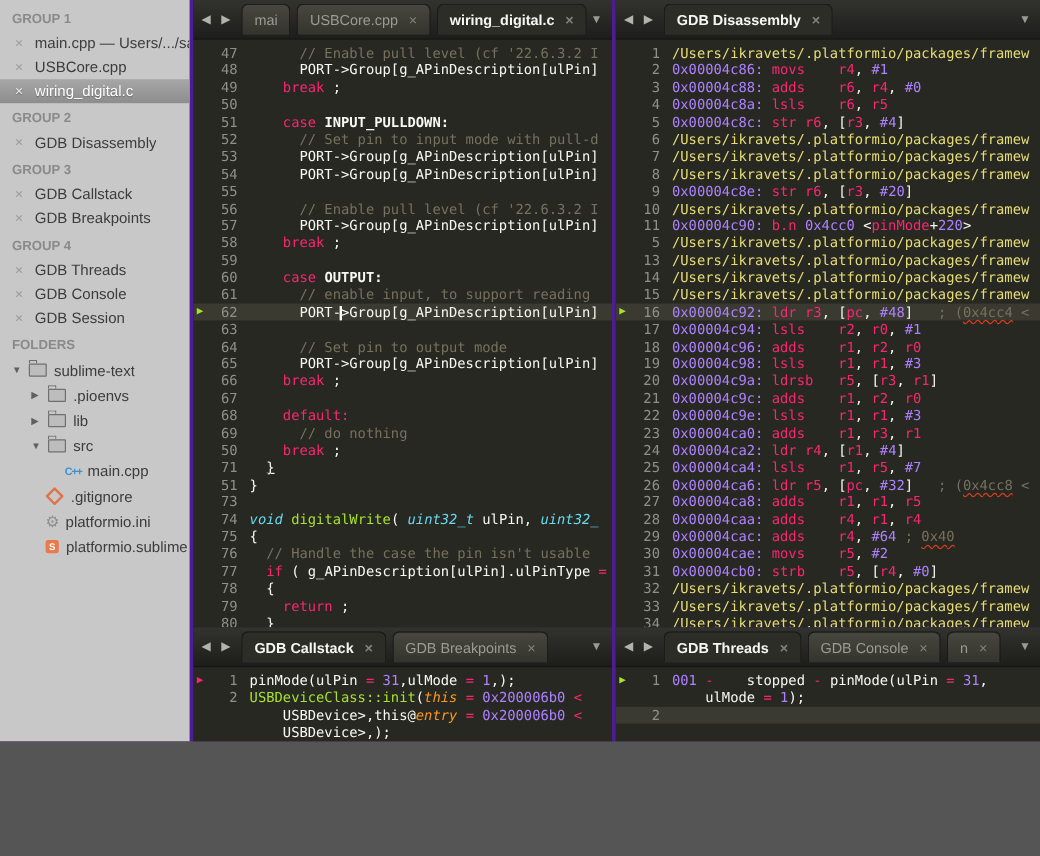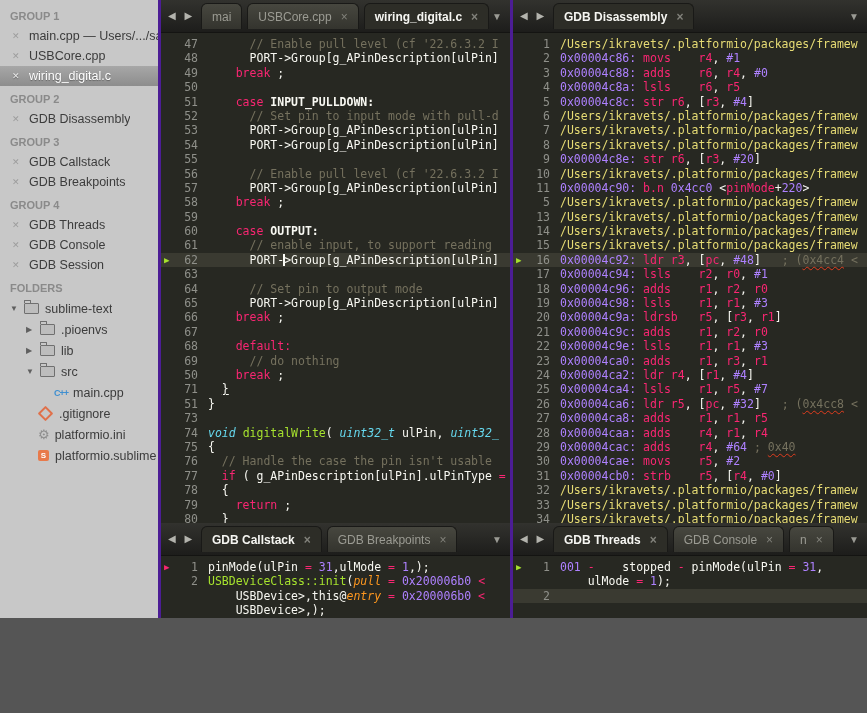--- a/index.html
+++ b/index.html
@@ -290,21 +290,21 @@
           </div>
           <div class="tab">
             <span class="tab-label">GDB Breakpoints</span>
             <span class="tab-close">×</span>
           </div>
         </div>
       <span class="dd">▼</span>
     </div>
     <div class="content" id="pane-callstack">
         <div class="line"><span class="gutter"><span class="marker mp">▶</span><span class="lnum">1</span></span><span class="ltext"><span class="tk-p">pinMode(ulPin </span><span class="tk-k">=</span><span class="tk-p"> </span><span class="tk-num">31</span><span class="tk-p">,ulMode </span><span class="tk-k">=</span><span class="tk-p"> </span><span class="tk-num">1</span><span class="tk-p">,);</span></span></div>
-        <div class="line"><span class="gutter"><span class="lnum">2</span></span><span class="ltext"><span class="tk-fn">USBDeviceClass::init</span><span class="tk-p">(</span><span class="tk-or">pull</span><span class="tk-p"> </span><span class="tk-k">=</span><span class="tk-p"> </span><span class="tk-num">0x200006b0</span><span class="tk-p"> </span><span class="tk-k">&lt;</span></span></div>
+        <div class="line"><span class="gutter"><span class="lnum">2</span></span><span class="ltext"><span class="tk-fn">USBDeviceClass::init</span><span class="tk-p">(</span><span class="tk-or">this</span><span class="tk-p"> </span><span class="tk-k">=</span><span class="tk-p"> </span><span class="tk-num">0x200006b0</span><span class="tk-p"> </span><span class="tk-k">&lt;</span></span></div>
         <div class="line"><span class="gutter"><span class="lnum"></span></span><span class="ltext"><span class="tk-p">    USBDevice&gt;,this@</span><span class="tk-or">entry</span><span class="tk-p"> </span><span class="tk-k">=</span><span class="tk-p"> </span><span class="tk-num">0x200006b0</span><span class="tk-p"> </span><span class="tk-k">&lt;</span></span></div>
         <div class="line"><span class="gutter"><span class="lnum"></span></span><span class="ltext"><span class="tk-p">    USBDevice&gt;,);</span></span></div>
         <div class="line"><span class="gutter"><span class="lnum">3</span></span><span class="ltext"><span class="tk-p">main();</span></span></div>
         <div class="line hl"><span class="gutter"><span class="lnum">4</span></span><span class="ltext"></span></div>
       </div>
   </section>
 
   <section class="pane" id="pane-wrap-threads">
     <div class="tabbar">
       <span class="nav">◀ ▶</span>

